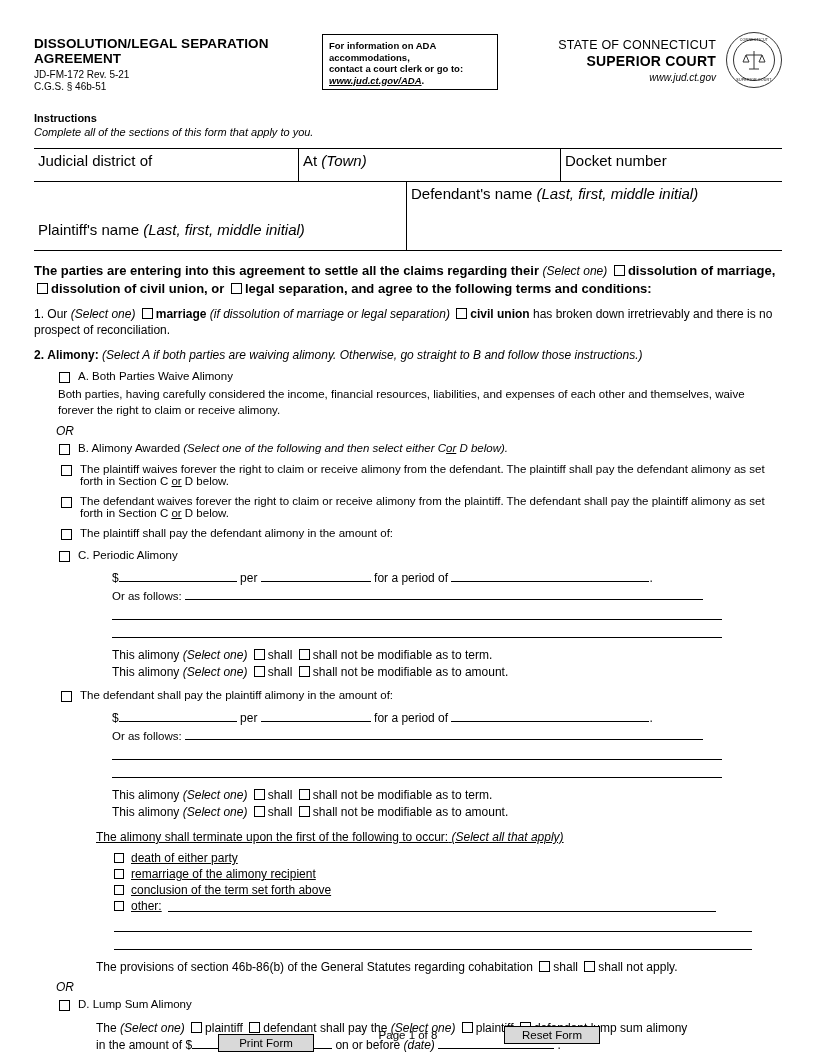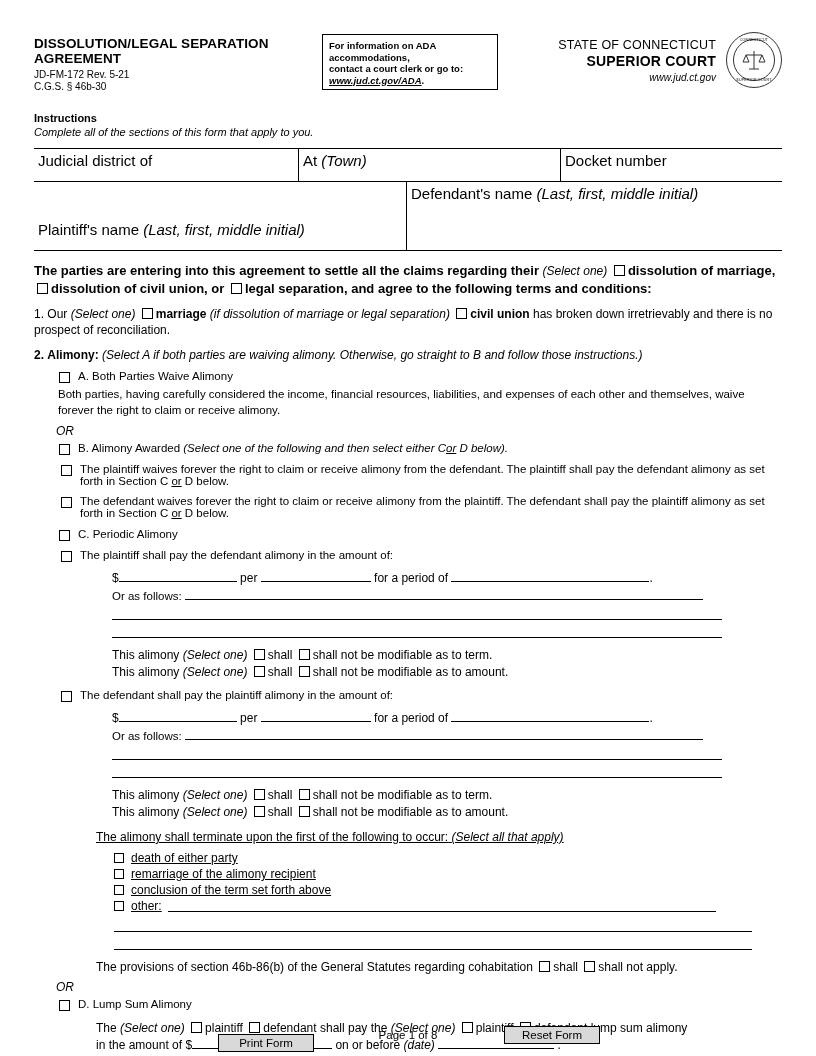--- a/index.html
+++ b/index.html
@@ -106,21 +106,21 @@
 <div class="page">
 
   <div class="header">
     <div class="title-block">
       <div class="doc-title">
         <span>DISSOLUTION/LEGAL SEPARATION</span><br>
         <span>AGREEMENT</span>
       </div>
       <div class="doc-sub">
         <span>JD-FM-172   Rev. 5-21</span><br>
-        <span>C.G.S. § 46b-30</span>
+        <span>C.G.S. § 46b-51</span>
       </div>
     </div>
 
     <div class="ada-box">
       <span>For information on ADA</span><br>
       <span>accommodations,</span><br>
       <span>contact a court clerk or go to:</span><br>
       <span class="ada-link">www.jud.ct.gov/ADA</span><span>.</span>
     </div>
 
@@ -223,28 +223,28 @@
     </span>
   </div>
 
   <div class="row ind2" style="margin-top:8px; width:710px;">
     <span class="cb" style="margin-top:2px;"></span>
     <span class="txt" style="margin-left:5px;">
       <span>The defendant waives forever the right to claim or receive alimony from the plaintiff. The defendant shall pay the plaintiff alimony as set forth in Section C</span> <span class="u">or</span> <span>D below.</span>
     </span>
   </div>
 
+  <div class="row ind2" style="margin-top:8px;">
+    <span class="cb" style="margin-top:2px;"></span>
+    <span class="txt" style="margin-left:5px;">The plaintiff shall pay the defendant alimony in the amount of:</span>
+  </div>
+
   <div class="row ind1" style="margin-top:9px;">
     <span class="cb" style="margin-top:2px;"></span>
     <span class="txt" style="margin-left:5px;">C.  Periodic Alimony</span>
-  </div>
-
-  <div class="row ind2" style="margin-top:8px;">
-    <span class="cb" style="margin-top:2px;"></span>
-    <span class="txt" style="margin-left:5px;">The plaintiff shall pay the defendant alimony in the amount of:</span>
   </div>
   <div class="ind3" style="margin-top:8px;">
     <div class="amount-row">
       <span>$</span><span class="line" style="width:118px;"></span>
       <span>per</span> <span class="line" style="width:110px;"></span>
       <span>for a period of</span> <span class="line" style="width:198px;"></span><span>.</span>
     </div>
     <div style="margin-top:3px;">
       <span>Or as follows:</span>
       <span class="line" style="width:518px;"></span>

